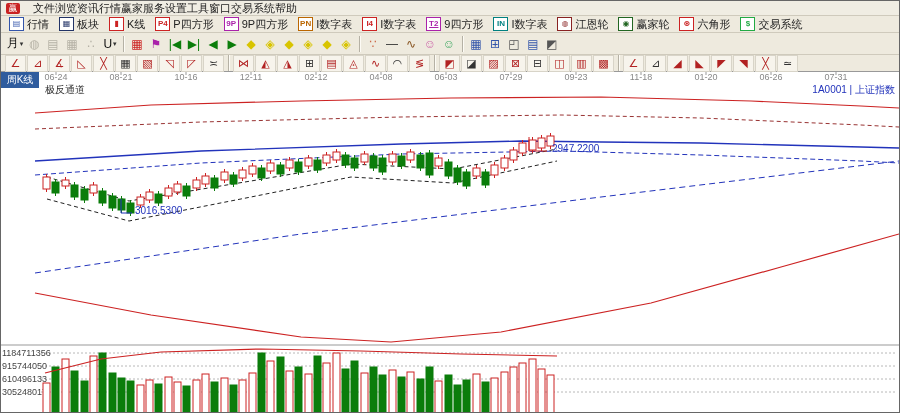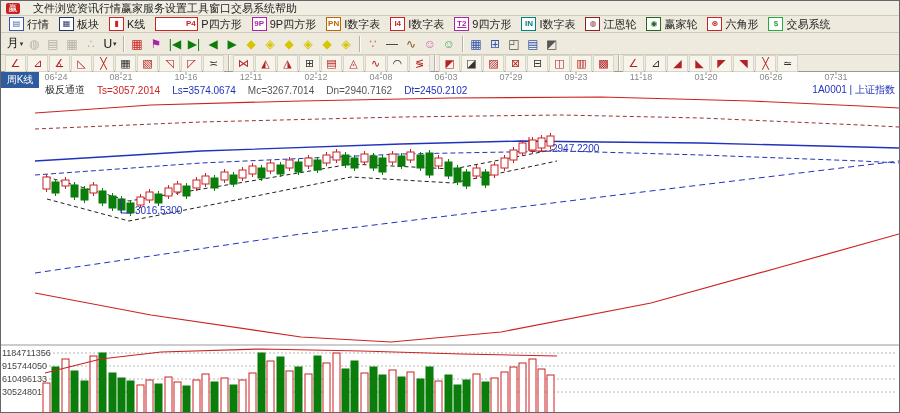--- a/index.html
+++ b/index.html
@@ -61,21 +61,21 @@
       </span>
       <span class="tb1-btn">
         <span class="tb1-icon" style="color: rgb(34, 51, 102); border-color: rgb(34, 51, 102);">▦</span>
         <span class="">板块</span>
       </span>
       <span class="tb1-btn">
         <span class="tb1-icon" style="color: rgb(204, 34, 34); border-color: rgb(204, 34, 34);">▮</span>
         <span class="">K线</span>
       </span>
       <span class="tb1-btn">
-        <span class="tb1-icon" style="color: rgb(204, 34, 34); border-color: rgb(204, 34, 34); padding-left: 28px;">P4</span>
+        <span class="tb1-icon" style="color: rgb(204, 34, 34); border-color: rgb(204, 34, 34);">P4</span>
         <span class="">P四方形</span>
       </span>
       <span class="tb1-btn">
         <span class="tb1-icon" style="color: rgb(170, 34, 170); border-color: rgb(170, 34, 170);">9P</span>
         <span class="">9P四方形</span>
       </span>
       <span class="tb1-btn">
         <span class="tb1-icon" style="color: rgb(187, 102, 0); border-color: rgb(187, 102, 0);">PN</span>
         <span class="">I数字表</span>
       </span>
@@ -396,24 +396,17 @@
         <rect x="546" y="374" width="7" height="39" fill="#ffffff" stroke="#cc2222"></rect>
         <polyline points="44,372 100,358 160,351 260,348 360,350 460,353 556,355" fill="none" stroke="#cc2222" stroke-width="1.2"></polyline>
         <polyline points="120,198 120,212 131,212" fill="none" stroke="#2233bb"></polyline>
         <polyline points="528,136 528,150 546,150" fill="none" stroke="#cc2222"></polyline>
         <text x="134" y="213" fill="#2233bb" font-size="10">3016.5300</text>
         <text x="551" y="151" fill="#2233bb" font-size="10">2947.2200</text>
       </svg>
     <div id="ktab">周K线</div>
     <div id="chead">
       <span id="cind-name">极反通道</span>
-      <span id="cind-fields" class="row" style="gap:12px">
-          <span class="" style="color: rgb(204, 34, 34);">Ts=3057.2014</span>
-          <span class="" style="color: rgb(34, 51, 187);">Ls=3574.0674</span>
-          <span class="" style="color: rgb(85, 85, 85);">Mc=3267.7014</span>
-          <span class="" style="color: rgb(85, 85, 85);">Dn=2940.7162</span>
-          <span class="" style="color: rgb(34, 51, 187);">Dt=2450.2102</span>
-        </span>
       <span id="csym">1A0001 | 上证指数</span>
     </div>
   </div>
 
 </div>
 
 </body></html>

